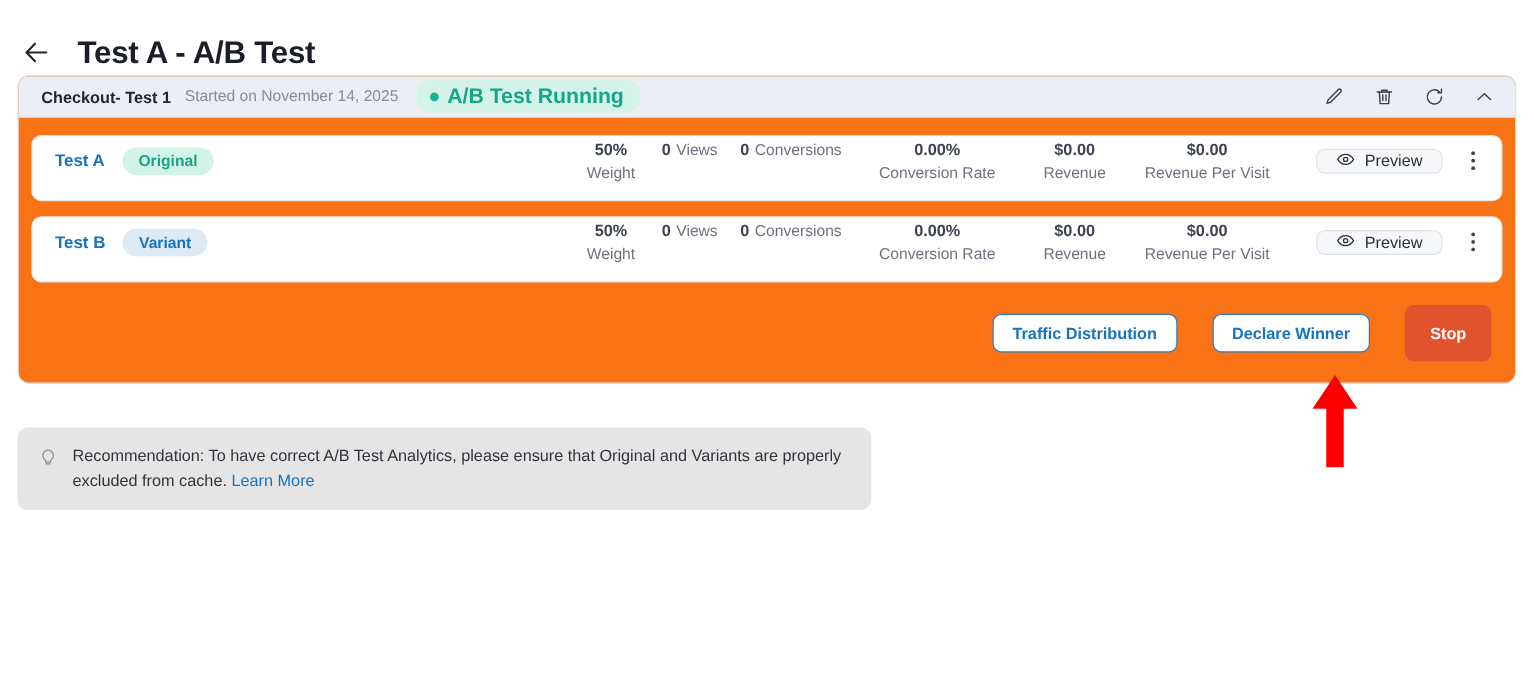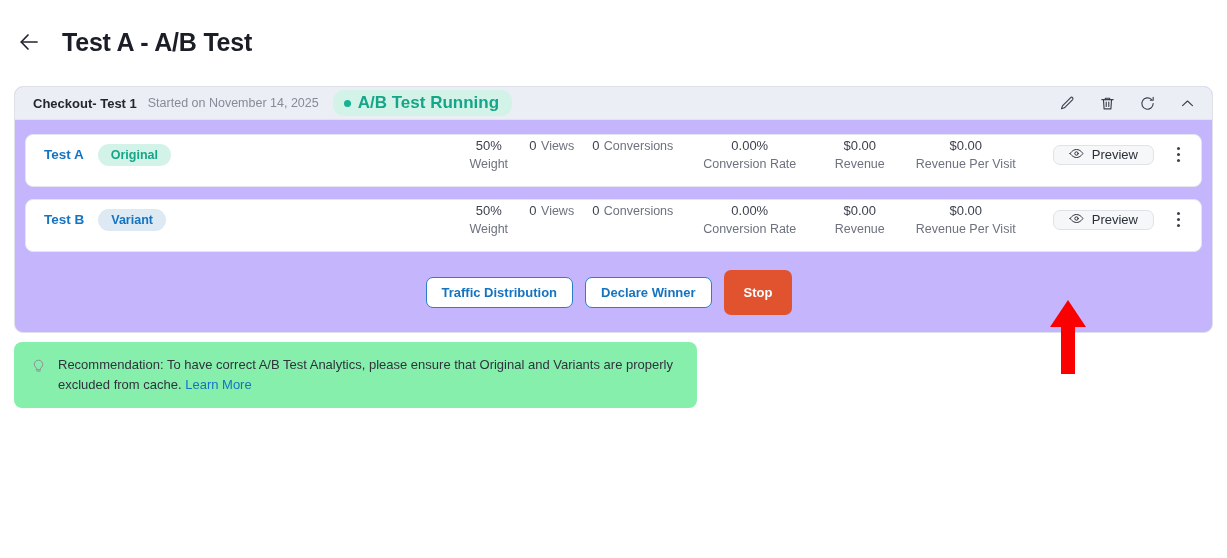--- a/index.html
+++ b/index.html
@@ -24,25 +24,25 @@
     display: flex; align-items: center; justify-content: center;
     cursor: pointer; color: #21242c;
   }
   .page-title {
     font-size: 25px; font-weight: 700; color: #1b1e26;
     letter-spacing: -0.2px; white-space: nowrap;
   }
 
   
   .test-card {
-    position: absolute; left: 14px; top: 86px;
+    position: absolute; left: 14px; top: 60px;
     width: 1199px;
     border: 1px solid #dfe1ea;
     border-radius: 9px;
-    background: #c4b5fd;
+    background: #f97316;
     overflow: hidden;
   }
   .card-head {
     display: flex; align-items: center;
     background: #eceef5;
     height: 33px;
     padding: 0 10px 0 18px;
     border-bottom: 1px solid #e2e4ec;
   }
   .card-head-title {
@@ -93,21 +93,21 @@
   }
   .type-badge.original { background: #d3f3e8; color: #17a589; }
   .type-badge.variant  { background: #dde9f3; color: #1673c0; }
 
   .metrics {
     margin-left: auto;
     display: flex; align-items: flex-start;
   }
   .metric { text-align: center; padding: 0 8px; }
   .metric-value {
-    font-size: 13px; color: #3d424e; font-weight: 400; line-height: 17px;
+    font-size: 13px; color: #3d424e; font-weight: 700; line-height: 17px;
     white-space: nowrap;
   }
   .metric-label {
     font-size: 12.5px; color: #6d727e; line-height: 17px; white-space: nowrap;
   }
   .m-weight      { width: 64px; }
   .m-views       { width: 62px; }
   .m-conversions { width: 100px; }
   .m-rate        { width: 134px; }
   .m-revenue     { width: 86px; }
@@ -128,22 +128,22 @@
   }
   .kebab {
     width: 30px; height: 30px; margin-left: 9px;
     display: flex; flex-direction: column; align-items: center; justify-content: center;
     gap: 3px; cursor: pointer;
   }
   .kebab i { width: 3px; height: 3px; border-radius: 50%; background: #3d414b; display: block; }
 
   
   .card-actions {
-    display: flex; justify-content: center; align-items: center;
-    gap: 12px;
+    display: flex; justify-content: flex-end; align-items: center;
+    gap: 28px;
     padding: 6px 9px 4px 0;
   }
   .btn-outline {
     border: 1px solid #2b7fc4;
     color: #1673c0;
     background: #ffffff;
     border-radius: 7px;
     height: 31px; padding: 0 15px;
     font-size: 13px; font-weight: 600;
     font-family: "Liberation Sans", sans-serif;
@@ -157,21 +157,21 @@
     height: 45px; padding: 0 20px;
     font-size: 13px; font-weight: 700;
     font-family: "Liberation Sans", sans-serif;
     cursor: pointer; white-space: nowrap;
   }
 
   
   .recommend {
     position: absolute; left: 14px; top: 342px;
     width: 683px;
-    background: #86efac;
+    background: #e5e5e5;
     border-radius: 8px;
     display: flex; align-items: flex-start;
     gap: 11px;
     padding: 13px 16px 14px 16px;
   }
   .bulb { flex: 0 0 auto; margin-top: 1px; color: #8c8f98; }
   .recommend-text {
     font-size: 13px; line-height: 19.5px; color: #2f333c;
   }
   .learn-more { color: #1673c0; cursor: pointer; }

